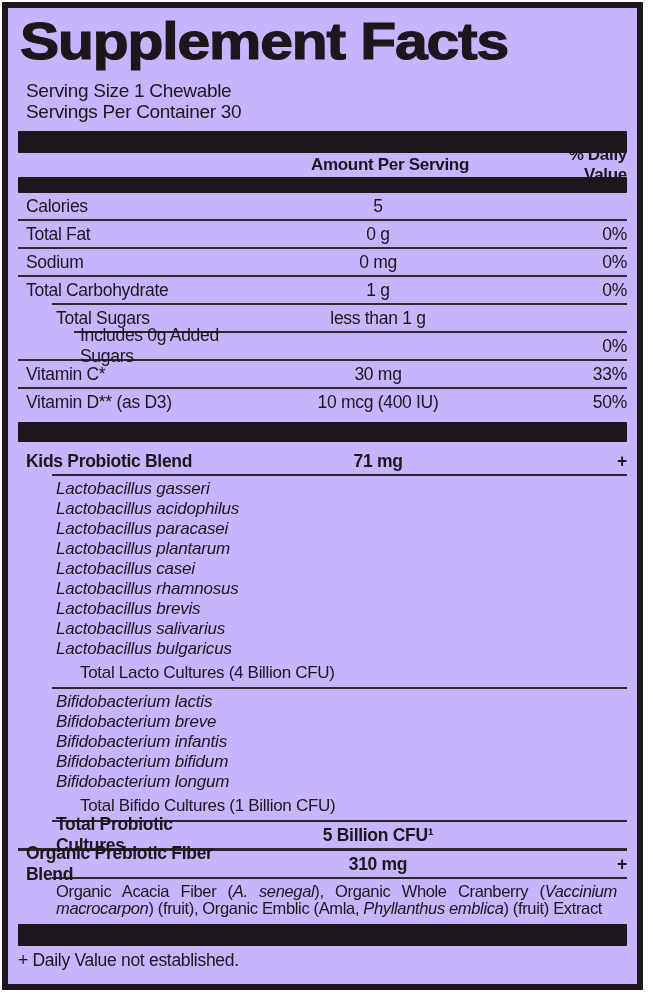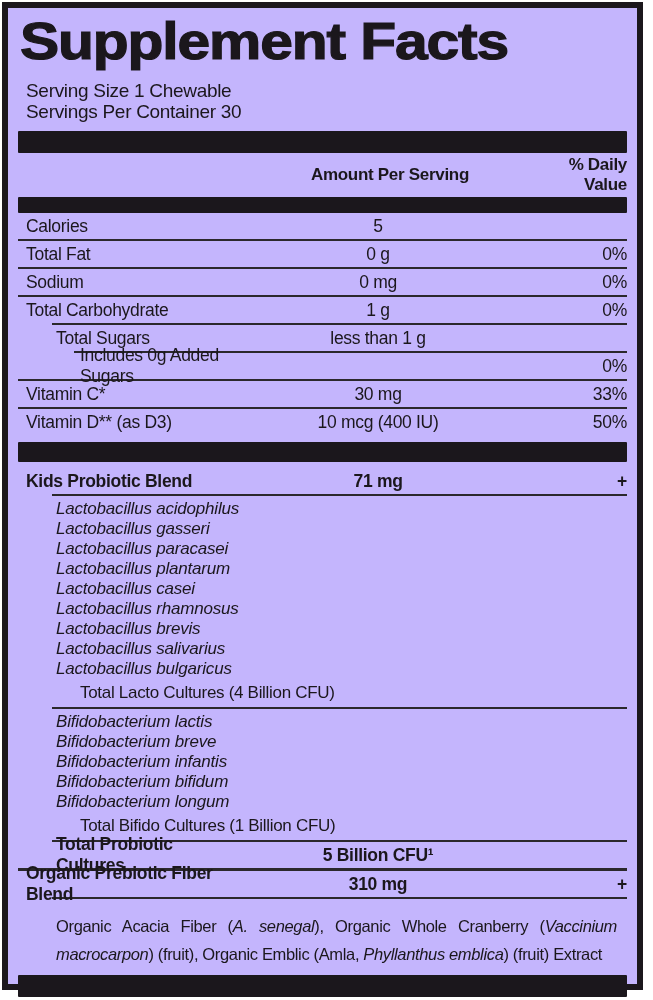--- a/index.html
+++ b/index.html
@@ -28,21 +28,21 @@
     -webkit-text-stroke:1.2px var(--ink);
     margin:2px 0 0 2px;
   }
   .serving{margin:10px 0 0 8px;font-size:19px;font-weight:normal;line-height:21px;letter-spacing:-0.3px;}
   .bar{background:var(--bar);border-radius:1px;}
   .bar1{height:22px;margin-top:9px;}
   .bar2{height:16px;}
   .bar3{height:20px;margin:7px 0 6px 0;}
   .bar4{height:22px;margin-top:7px;}
   .colhead{
-    display:flex;align-items:center;height:44px;
+    display:flex;align-items:center;height:24px;
     font-size:17px;font-weight:bold;letter-spacing:-0.3px;
   }
   .colhead .spacer{flex:1;}
   .colhead .amt{width:290px;text-align:center;}
   .colhead .dv{width:92px;text-align:right;}
   .row{
     display:flex;align-items:center;height:26px;
     font-size:17.5px;letter-spacing:-0.3px;gap:12px;
   }
   .row .name{flex:1;padding-left:8px;}
@@ -57,22 +57,22 @@
   .hr.i2{margin-left:56px;}
   .species{
     margin:3px 0 2px 38px;
     font-size:17px;font-style:italic;line-height:20px;letter-spacing:-0.2px;
   }
   .subtotal{
     margin:1px 0 3px 62px;
     font-size:17px;line-height:23px;letter-spacing:-0.3px;
   }
   .ingredients{
-    margin:13px 10px 5px 38px;
-    font-size:16.5px;line-height:28px;letter-spacing:-0.35px;
+    margin:4px 10px 5px 38px;
+    font-size:16.5px;line-height:17px;letter-spacing:-0.35px;
     text-align:justify;
   }
   .footnote{
     margin-top:2px;
     font-size:17.5px;line-height:24px;letter-spacing:-0.3px;
   }
 </style>
 </head>
 <body>
 
@@ -153,22 +153,22 @@
   <div class="bar bar3"></div>
 
   <div class="row bold">
     <div class="name">Kids Probiotic Blend</div>
     <div class="amt">71 mg</div>
     <div class="dv">+</div>
   </div>
   <div class="hr i1"></div>
 
   <div class="species">
+    <div>Lactobacillus gasseri</div>
     <div>Lactobacillus acidophilus</div>
-    <div>Lactobacillus gasseri</div>
     <div>Lactobacillus paracasei</div>
     <div>Lactobacillus plantarum</div>
     <div>Lactobacillus casei</div>
     <div>Lactobacillus rhamnosus</div>
     <div>Lactobacillus brevis</div>
     <div>Lactobacillus salivarius</div>
     <div>Lactobacillus bulgaricus</div>
   </div>
   <div class="subtotal">Total Lacto Cultures  (4 Billion CFU)</div>
   <div class="hr i1"></div>

